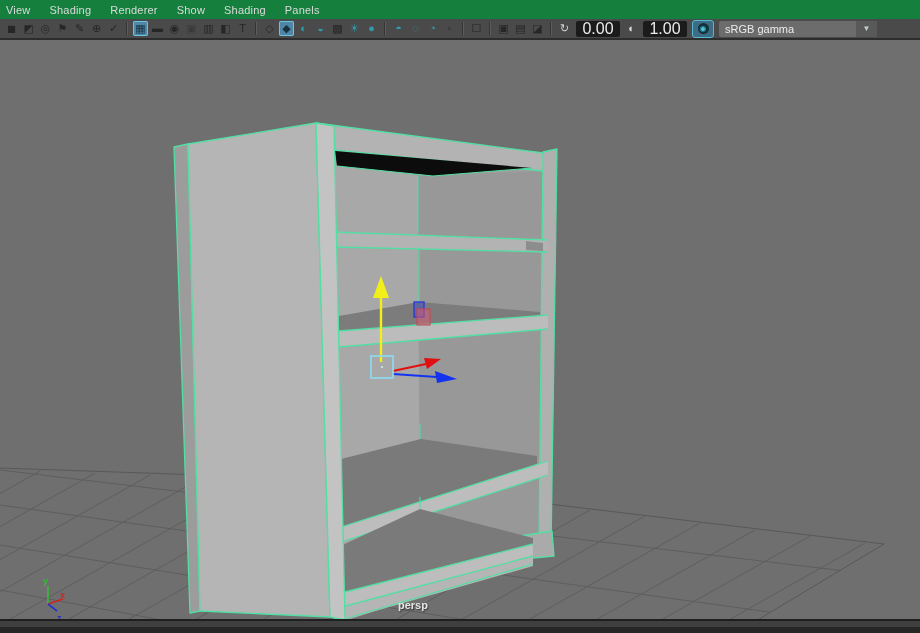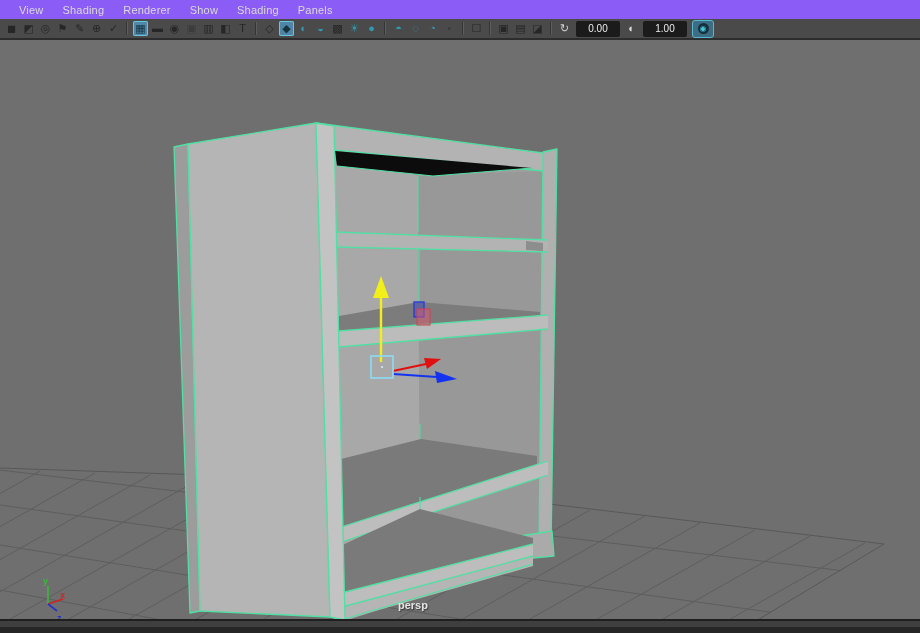--- a/index.html
+++ b/index.html
@@ -4,42 +4,42 @@
 <style>
   html,body{margin:0;padding:0;}
   body{
     width:920px;height:633px;position:relative;overflow:hidden;
     background:#6f6f6f;
     font-family:"Liberation Sans","DejaVu Sans",sans-serif;
     -webkit-font-smoothing:antialiased;
   }
   
   .menubar{
-    position:absolute;top:0;left:0;right:0;height:19px;background:#8b5cf6;
-    display:flex;align-items:center;padding-left:19px;gap:19px;z-index:5;
+    position:absolute;top:0;left:0;right:0;height:19px;background:#15803d;
+    display:flex;align-items:center;padding-left:6px;gap:19px;z-index:5;
   }
   .menubar .menu-item{font-size:11px;color:#dadada;cursor:default;letter-spacing:.2px;}
   .toolbar{
     position:absolute;top:19px;left:0;right:0;height:19px;background:#4a4a4a;
     border-bottom:2px solid #2d2d2d;display:flex;align-items:center;
     padding-left:3px;z-index:5;
   }
   .strip{display:flex;align-items:center;}
   .icon{
     width:15px;height:15px;margin:0 1px;border-radius:2px;
     display:flex;align-items:center;justify-content:center;
     font-size:11px;line-height:15px;color:#262626;cursor:pointer;flex:none;
   }
   .icon.teal{color:#2f9aad;}
   .icon.active{background:#4f86a8;box-shadow:inset 0 0 0 1px #6cc3dc;color:#16333f;}
   .icon.dim{opacity:.4;}
   .sep{width:0;height:13px;border-left:1px solid #353535;border-right:1px solid #5d5d5d;margin:0 4px;flex:none;}
   .numfield{
     width:40px;height:14px;background:#1b1b1b;border:none;border-radius:2px;
-    color:#ececec;font-size:10px;text-align:center;margin:0 3px;flex:none;
+    color:#ececec;font-size:16px;text-align:center;margin:0 3px;flex:none;
     font-family:"Liberation Sans","DejaVu Sans",sans-serif;
   }
   .vt-toggle{
     width:20px;height:16px;border:1px solid #56b7d0;background:#3d6d85;border-radius:3px;
     display:flex;align-items:center;justify-content:center;margin:0 5px 0 2px;cursor:pointer;flex:none;
   }
   .vt-toggle .ring{
     width:11px;height:11px;border-radius:50%;background:#14323d;color:#49c8db;
     font-size:8px;line-height:11px;display:flex;align-items:center;justify-content:center;
   }
@@ -231,15 +231,19 @@
       <span class="icon">◪</span>
       <span class="sep"></span>
     </div>
   <span class="icon teal" style="color:#cfcfcf;">↻</span>
   <input class="numfield" value="0.00" style="">
   <span class="icon" style="color:#dadada;">◐</span>
   <input class="numfield" value="1.00" style="">
   <div class="vt-toggle">
     <span class="ring">◉</span>
   </div>
+  <div class="dropdown">
+    <span class="dd-label">sRGB gamma</span>
+    <span class="arrow">▼</span>
+  </div>
 </div>
 
 <div class="bottombar"></div>
 
 </body></html>

